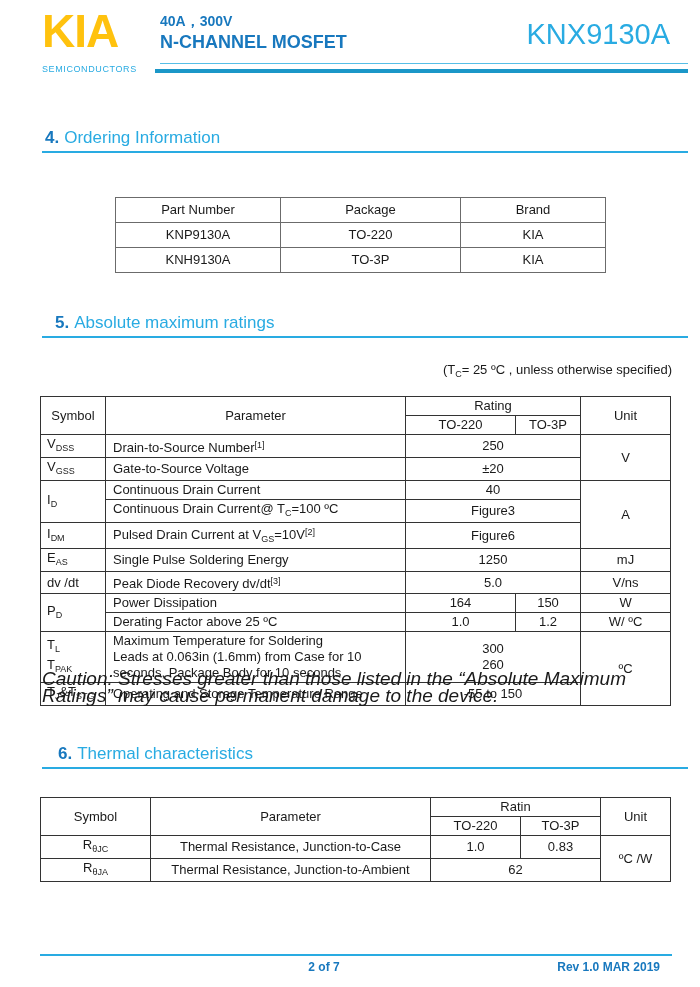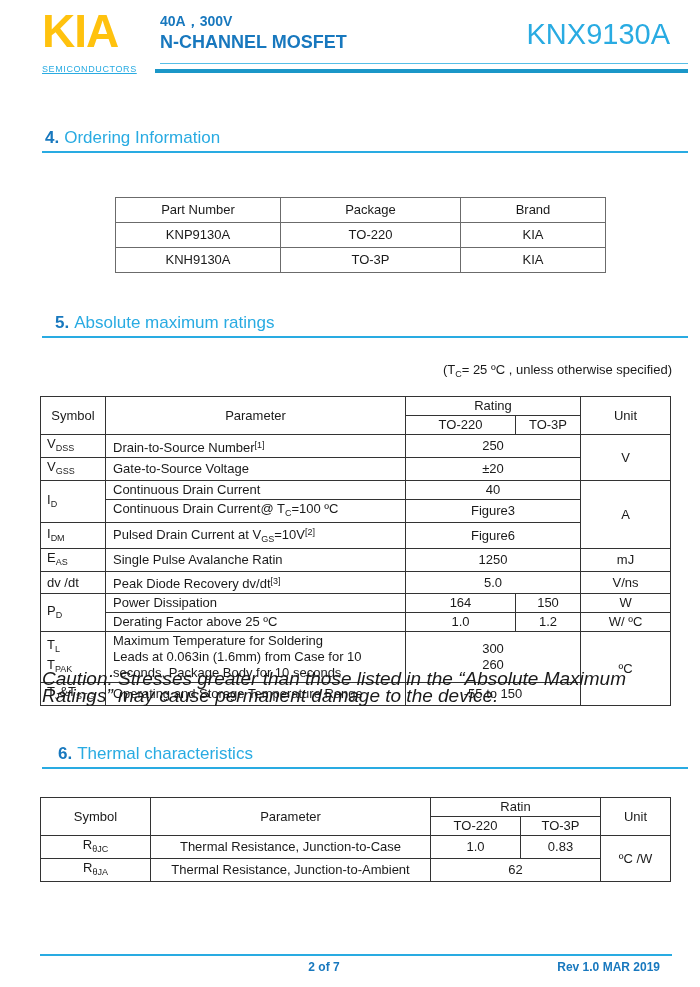--- a/index.html
+++ b/index.html
@@ -4,21 +4,21 @@
 <style>
   * { margin:0; padding:0; box-sizing:border-box; }
   body { background:#e8e8e8; font-family:"Liberation Sans", sans-serif; }
   .page {
     position:relative; width:700px; height:987px; margin:0 auto;
     background:#ffffff; color:#1a1a1a; overflow:hidden;
     font-family:"Liberation Sans", sans-serif;
   }
   
   .logo { position:absolute; left:42px; top:4px; font-size:46px; font-weight:700; color:#FFC20E; letter-spacing:-1px; }
-  .logo-sub { position:absolute; left:42px; top:64px; font-size:9px; color:#29ABE2; letter-spacing:0.6px;text-decoration:underline; }
+  .logo-sub { position:absolute; left:42px; top:64px; font-size:9px; color:#29ABE2; letter-spacing:0.6px; }
   .spec-line { position:absolute; left:160px; top:13px; font-size:14px; font-weight:700; color:#1878BE; }
   .type-line { position:absolute; left:160px; top:32px; font-size:18px; font-weight:700; color:#1878BE; }
   .part-number { position:absolute; right:30px; top:18px; font-size:29px; color:#29ABE2;margin-left:26px; }
   .rule-thin  { position:absolute; left:160px; top:63px; width:528px; height:1px; background:#56BEE6; }
   .rule-thick { position:absolute; left:155px; top:69px; width:533px; height:4px; background:#1B97C8; }
 
   
   .sec-heading { position:absolute; font-size:17px; white-space:nowrap; }
   .sec-num { font-weight:700; color:#1878BE; }
   .sec-title { color:#29ABE2; margin-left:5px; }
@@ -142,21 +142,21 @@
       <td class="param"><span>Continuous Drain Current@ T</span><sub>C</sub><span>=100 ºC</span></td>
       <td colspan="2">Figure3</td>
     </tr>
     <tr class="h19">
       <td class="sym"><span>I</span><sub>DM</sub></td>
       <td class="param"><span>Pulsed Drain Current at V</span><sub>GS</sub><span>=10V</span><sup>[2]</sup></td>
       <td colspan="2">Figure6</td>
     </tr>
     <tr class="h19">
       <td class="sym"><span>E</span><sub>AS</sub></td>
-      <td class="param">Single Pulse Avalanche Ratin</td>
+      <td class="param">Single Pulse Soldering Energy</td>
       <td colspan="2">1250</td>
       <td>mJ</td>
     </tr>
     <tr class="h19">
       <td class="sym">dv /dt</td>
       <td class="param"><span>Peak Diode Recovery dv/dt</span><sup>[3]</sup></td>
       <td colspan="2">5.0</td>
       <td>V/ns</td>
     </tr>
     <tr class="h19">

